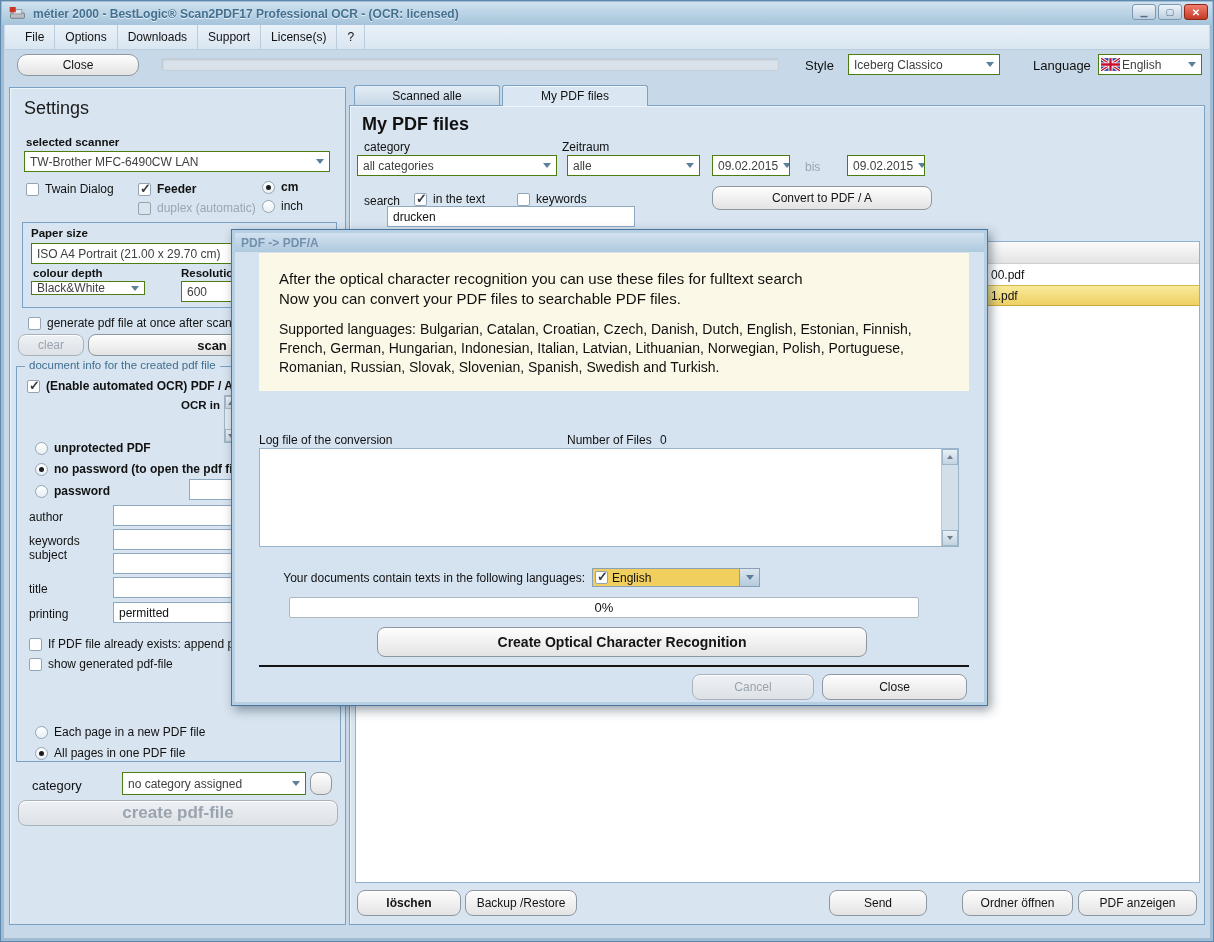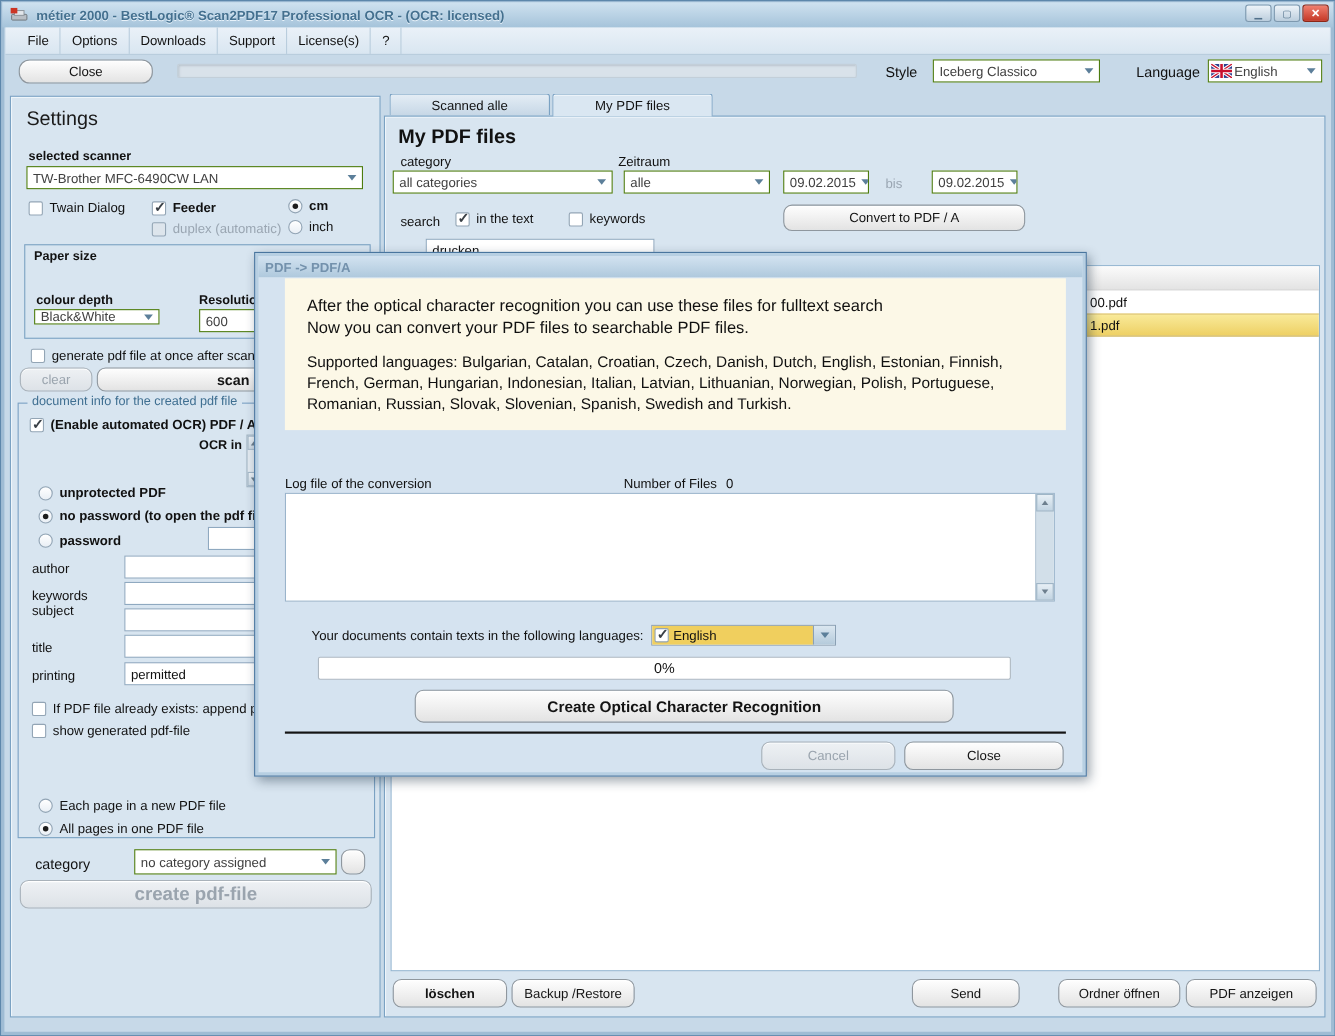--- a/index.html
+++ b/index.html
@@ -167,20 +167,26 @@
       <span class="chk dis"></span>
       <span class="dim">duplex (automatic)</span>
     </div>
     <div class="chkrow" style="left:252px; top:111px;">
       <span class="rad"></span>
       <span>inch</span>
     </div>
 
     <div class="groupbox" style="left:12px; top:134px; width:315px; height:86px;">
       <span class="lbl b" style="left:8px; top:4px;">Paper size</span>
+      <div class="combo" style="left:8px; top:20px; width:297px; height:21px;">
+        <span>ISO A4 Portrait (21.00 x 29.70 cm)</span>
+        <span class="arr">
+            <span class="tri-dn"></span>
+          </span>
+      </div>
       <span class="lbl b" style="left:10px; top:44px;">colour depth</span>
       <span class="lbl b" style="left:158px; top:44px;">Resolution</span>
       <div class="combo" style="left:8px; top:58px; width:114px; height:14px;">
         <span>Black&amp;White</span>
         <span class="arr">
             <span class="tri-dn"></span>
           </span>
       </div>
       <div class="combo" style="left:158px; top:58px; width:110px; height:21px;">
         <span>600</span>
@@ -303,21 +309,21 @@
     <span class="lbl" style="left:14px; top:88px;">search</span>
     <div class="chkrow" style="left:64px; top:86px;">
       <span class="chk on"></span>
       <span>in the text</span>
     </div>
     <div class="chkrow" style="left:167px; top:86px;">
       <span class="chk"></span>
       <span>keywords</span>
     </div>
     <div class="btn sq abs" style="left:362px; top:80px; width:220px; height:24px;">Convert to PDF / A</div>
-    <div class="field" style="left:37px; top:111px; width:208px; height:21px;">drucken</div>
+    <div class="field" style="left:37px; top:100px; width:248px; height:21px;">drucken</div>
 
     <div class="listbox" style="left:5px; top:135px; width:845px; height:642px;">
       <div class="listheader"></div>
       <div class="listrow">
         <span class="frag">00.pdf</span>
       </div>
       <div class="listrow sel">
         <span class="frag">1.pdf</span>
       </div>
     </div>

